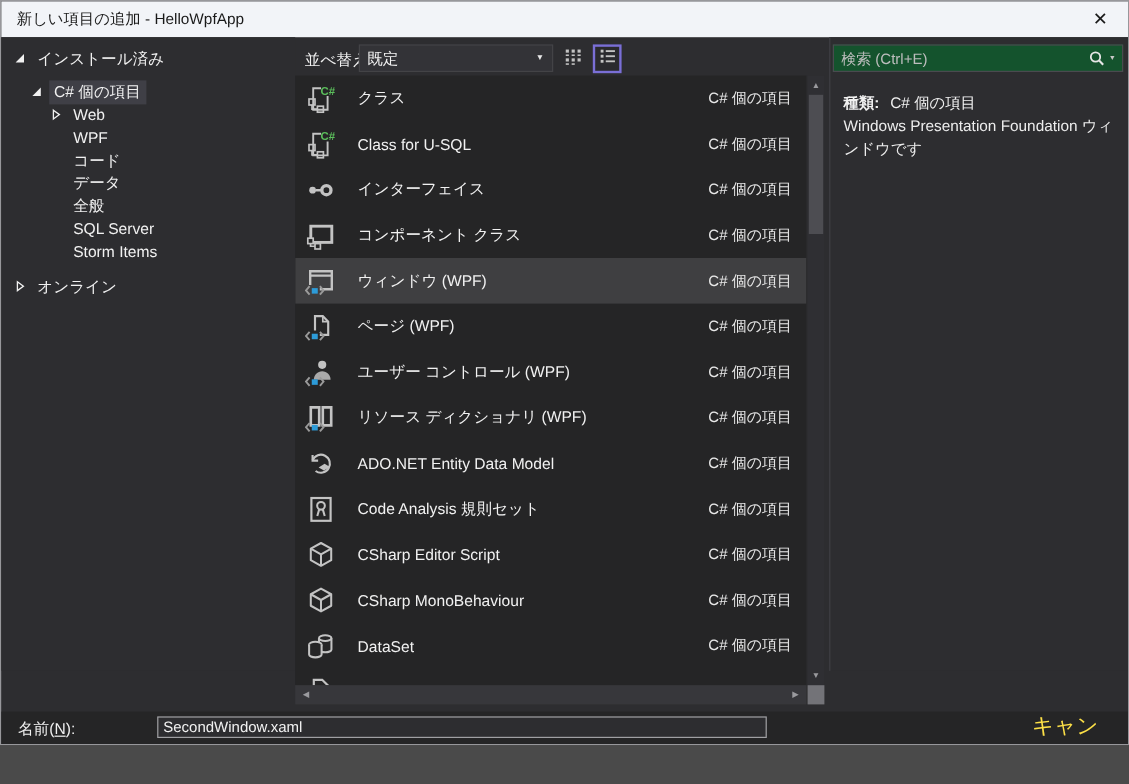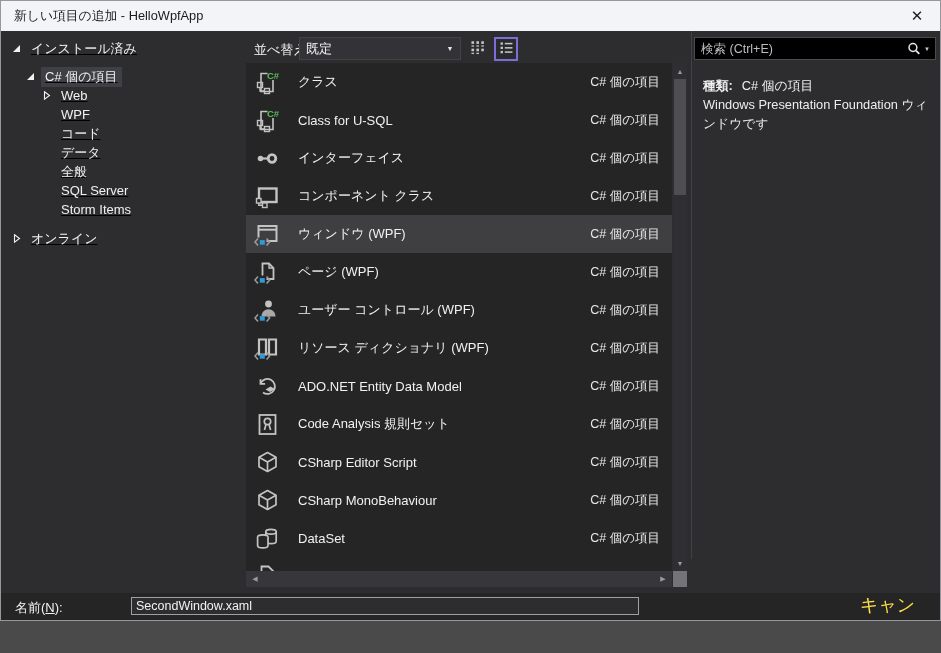--- a/index.html
+++ b/index.html
@@ -8,21 +8,21 @@
     position:relative;width:941px;height:621px;background:#2D2D30;
     border:1px solid #97979B;overflow:hidden;
     font-family:"Liberation Sans","DejaVu Sans",sans-serif;
     -webkit-font-smoothing:antialiased;
   }
   
   .titlebar{position:absolute;left:0;top:0;right:0;height:30px;background:#F2F4F8;display:flex;align-items:center;}
   .title{padding-left:13px;font-size:12.8px;color:#1A1A1A;}
   .close-btn{position:absolute;right:0;top:0;width:46px;height:30px;display:flex;align-items:center;justify-content:center;color:#1A1A1A;font-size:15px;cursor:default;}
   
-  .left-panel{position:absolute;left:0;top:30px;width:245px;bottom:61px;background:#2D2D30;padding-top:8px;overflow:hidden;text-decoration:underline;}
+  .left-panel{position:absolute;left:0;top:30px;width:245px;bottom:61px;background:#2D2D30;padding-top:8px;overflow:hidden;}
   .tree-item{display:flex;align-items:center;height:19px;font-size:13px;color:#F1F1F1;white-space:nowrap;}
   .tree-item .tree-arrow{width:11px;height:11px;margin-right:5px;flex:none;display:inline-flex;}
   .tree-item .tree-arrow svg{width:11px;height:11px;display:block;}
   .tree-item.level-0{padding-left:10px;}
   .tree-item.level-1{padding-left:24px;margin-top:9px;}
   .tree-item.level-2{padding-left:40px;}
   .tree-item.level-0:not(:first-child){margin-top:10px;}
   .tree-label{padding:1px 4px;}
   .tree-item.selected .tree-label{background:#3F3F46;}
   
@@ -44,21 +44,21 @@
   .vscroll{position:absolute;left:672px;top:62px;width:14px;height:508px;background:#2F2F33;}
   .vscroll .sarrow{position:absolute;left:0;width:14px;height:14px;display:flex;align-items:center;justify-content:center;font-size:7px;color:#9A9A9E;}
   .vscroll .up{top:1px;} .vscroll .down{bottom:1px;}
   .vthumb{position:absolute;left:1px;top:16px;width:12px;height:116px;background:#4D4D52;}
   .hscroll{position:absolute;left:245px;top:570px;width:426px;height:16px;background:#37373B;}
   .hscroll .sarrow{position:absolute;top:0;width:14px;height:16px;display:flex;align-items:center;justify-content:center;font-size:7px;color:#9A9A9E;}
   .hscroll .left{left:2px;} .hscroll .right{right:2px;}
   .scroll-corner{position:absolute;left:672px;top:570px;width:14px;height:16px;background:#737378;}
   
   .right-panel{position:absolute;left:690px;top:30px;right:0;bottom:61px;background:#2D2D30;border-left:1px solid #404045;}
-  .searchbox{position:absolute;left:2px;top:6px;right:4px;height:23px;background:#000000;border:1px solid #4A4A4F;display:flex;align-items:center;}
+  .searchbox{position:absolute;left:2px;top:6px;right:4px;height:23px;background:#14532d;border:1px solid #4A4A4F;display:flex;align-items:center;}
   .searchbox input{flex:1;min-width:0;background:transparent;border:none;outline:none;color:#CFCFCF;font-size:12.5px;padding:0 0 0 6px;font-family:inherit;}
   .searchbox input::placeholder{color:#BDBDBD;opacity:1;}
   .search-mag{width:16px;height:16px;flex:none;margin-right:2px;}
   .search-mag svg{width:16px;height:16px;display:block;}
   .search-dd{font-size:6px;color:#C8C8C8;margin-right:5px;flex:none;}
   .type-line{position:absolute;left:11px;top:47px;font-size:12.8px;color:#F1F1F1;white-space:nowrap;}
   .type-label{font-weight:bold;margin-right:9px;}
   .description{position:absolute;left:11px;top:64px;width:232px;font-size:12.8px;line-height:1.5;color:#EDEDED;}
   
   .name-band{position:absolute;left:0;top:592px;right:0;height:27px;background:#252526;}

